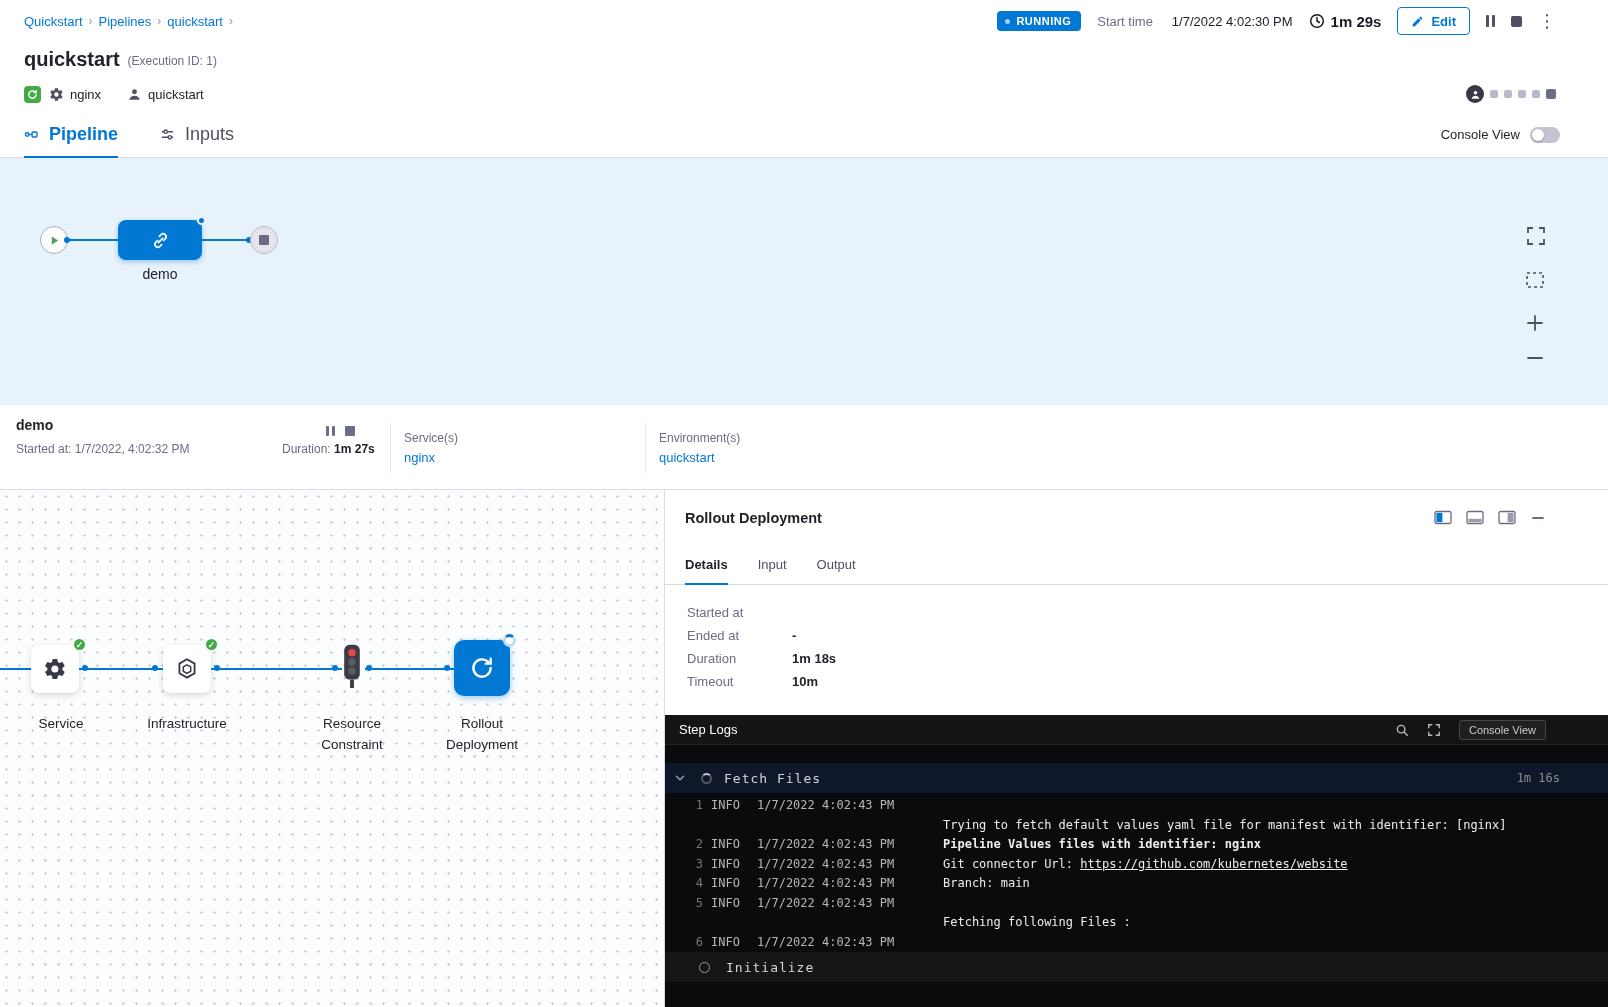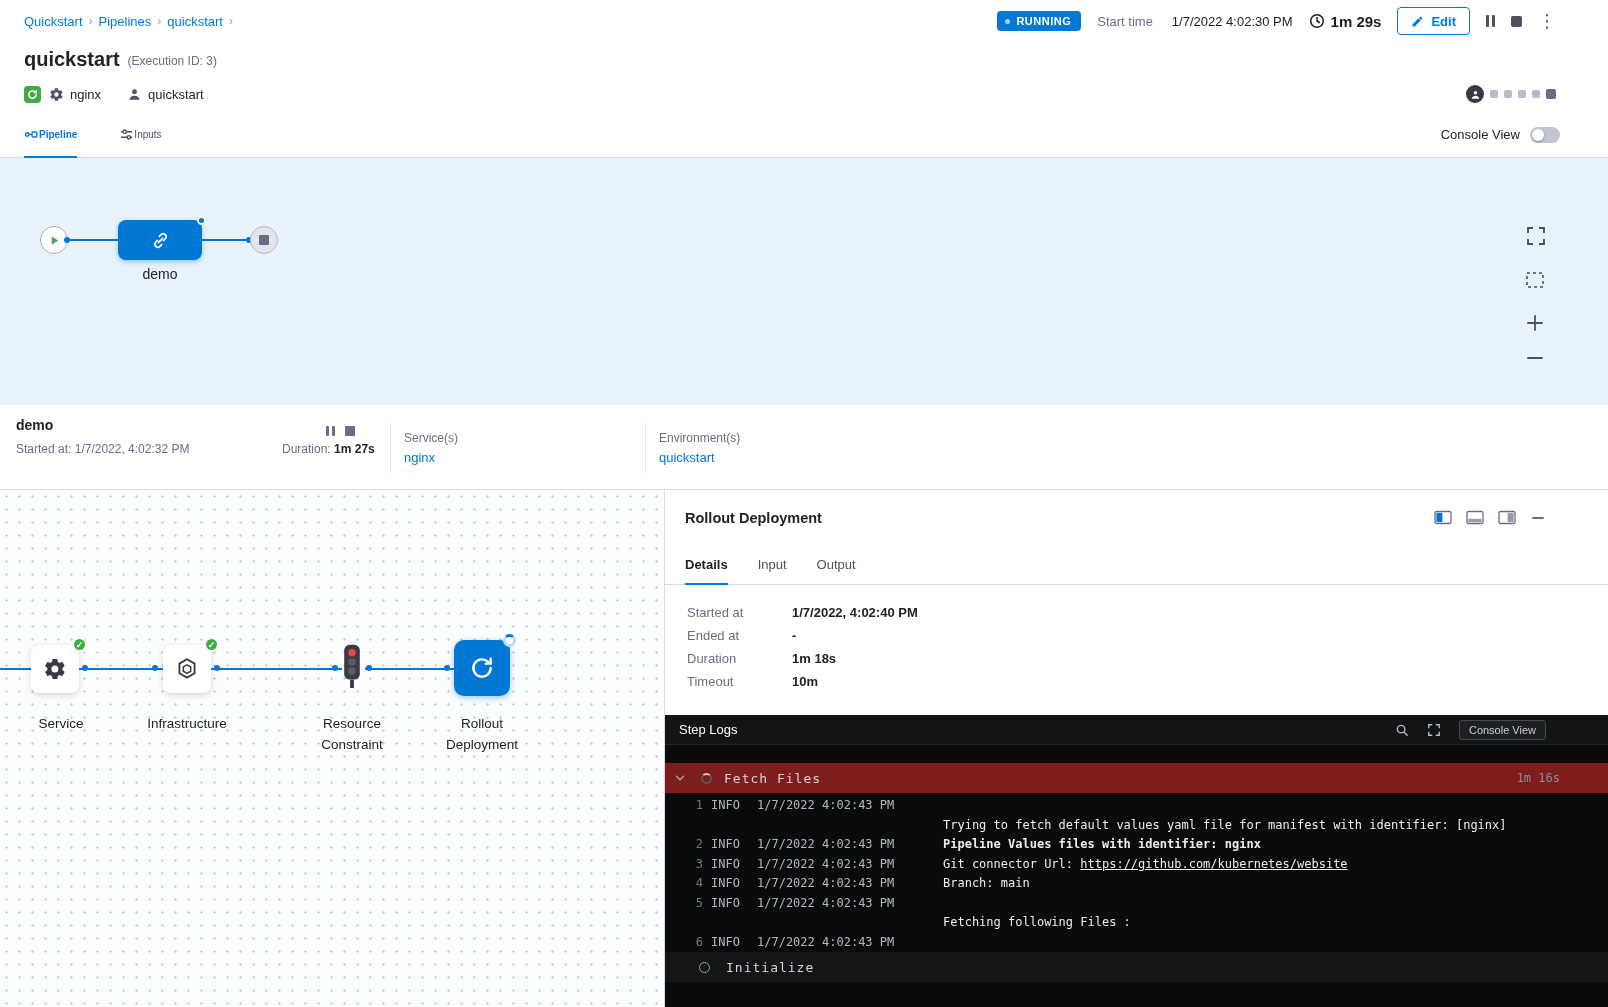--- a/index.html
+++ b/index.html
@@ -39,21 +39,21 @@
   .metabar { height:36px; display:flex; align-items:center; gap:8px; padding:0 52px 0 24px; }
   .meta-item { display:flex; align-items:center; gap:6px; font-size:13px; color:#22222a; margin-right:18px; }
   .cd-icon { width:17px; height:17px; border-radius:4px; background:#42ab45; display:flex; align-items:center; justify-content:center; }
   .avatars { margin-left:auto; display:flex; align-items:center; gap:6px; }
   .avatar-circle { width:18px; height:18px; border-radius:50%; background:#383946; display:flex; align-items:center; justify-content:center; }
   .mini-sq { width:8px; height:8px; border-radius:2px; background:#b8b9c9; }
   .mini-sq.dark { width:10px; height:10px; background:#6b6d85; }
 
   
   .tabsrow { height:46px; border-bottom:1px solid #d9dae6; display:flex; align-items:stretch; padding:0 48px 0 24px; }
-  .tab { display:flex; align-items:center; gap:0; font-size:10px; color:#4f5162; margin-right:42px; position:relative; cursor:pointer; }
+  .tab { display:flex; align-items:center; gap:10px; font-size:18px; color:#4f5162; margin-right:42px; position:relative; cursor:pointer; }
   .tab.active { color:#0278d5; font-weight:bold; }
   .tab.active::after { content:""; position:absolute; left:0; right:0; bottom:-1px; height:2px; background:#0278d5; }
   .console-wrap { margin-left:auto; display:flex; align-items:center; gap:10px; font-size:13px; color:#22222a; }
   .toggle { width:30px; height:16px; border-radius:9px; background:#c3c4d1; position:relative; cursor:pointer; }
   .toggle .knob { width:12px; height:12px; border-radius:50%; background:#fff; position:absolute; top:2px; left:2px;
     box-shadow:0 1px 2px rgba(0,0,0,.3); }
 
   
   .graph-area { height:247px; background:#e7f2fa; position:relative; }
   .gnode-start { position:absolute; left:40px; top:68px; width:28px; height:28px; border-radius:50%;
@@ -119,21 +119,21 @@
   .drow .dl { color:#6b6d85; }
   .drow .dv { font-weight:bold; color:#22222a; }
 
   
   .logs { flex:1; background:#0a0b0c; display:flex; flex-direction:column; min-height:0; }
   .logs-header { height:30px; background:#121415; border-bottom:1px solid #232527; display:flex; align-items:center;
     padding:0 62px 0 14px; color:#fff; font-size:13px; }
   .logs-header-icons { margin-left:auto; display:flex; align-items:center; gap:18px; }
   .console-btn { font-size:11px; color:#c9cbcd; background:#1d1f21; border:1px solid #45484a; border-radius:3px;
     padding:3px 9px; cursor:pointer; font-family:"Liberation Sans", sans-serif; }
-  .log-section { height:30px; margin-top:18px; background:#7f1d1d; display:flex; align-items:center;
+  .log-section { height:30px; margin-top:18px; background:#0f172a; display:flex; align-items:center;
     padding:0 48px 0 8px; cursor:pointer; }
   .log-section .sec-name { font-family:"DejaVu Sans Mono", monospace; font-size:13px; color:#d4d6d8; margin-left:12px; letter-spacing:1px; }
   .log-section .sec-dur { margin-left:auto; font-family:"DejaVu Sans Mono", monospace; font-size:12px; color:#8b8e90; }
   .log-section .spinner { width:11px; height:11px; border-radius:50%; border:2px solid #54575a; border-top-color:#c9cbcd;
     margin-left:14px; animation:spin 1s linear infinite; }
   .init-section { height:30px; background:#141617; display:flex; align-items:center; padding:0 48px 0 8px; cursor:pointer; }
   .init-section .ring { width:11px; height:11px; border-radius:50%; border:1.5px solid #9a9da0; margin-left:26px; }
   .init-section .sec-name { font-family:"DejaVu Sans Mono", monospace; font-size:13px; color:#d4d6d8; margin-left:16px; letter-spacing:1px; }
   .log-body { padding-top:3px; }
   .log-row { display:flex; height:19.5px; line-height:19.5px; font-family:"DejaVu Sans Mono", monospace; font-size:12px; white-space:pre; }
@@ -190,21 +190,21 @@
         </span>
       <span class="icon-btn">
           <span class="sq"></span>
         </span>
       <span class="icon-btn kebab">⋮</span>
     </div>
   </header>
 
   <div class="titlebar">
     <span class="page-title">quickstart</span>
-    <span class="exec-id">(Execution ID: 3)</span>
+    <span class="exec-id">(Execution ID: 1)</span>
   </div>
 
   <div class="metabar">
     <span class="cd-icon">
       <svg width="11" height="11" viewBox="0 0 24 24" fill="none" stroke="#fff" stroke-width="3" stroke-linecap="round">
           <path d="M20 12a8 8 0 11-2.3-5.6"></path>
           <path d="M20 3.5V8h-4.5"></path>
         </svg>
     </span>
     <span class="meta-item">
@@ -436,21 +436,20 @@
 
       <div class="ptabs">
         <span class="ptab active">Details</span>
         <span class="ptab">Input</span>
         <span class="ptab">Output</span>
       </div>
 
       <div class="details-body">
         <div class="drow">
           <span class="dl">Started at</span>
-          <span class="dv">1/7/2022, 4:02:40 PM</span>
         </div>
         <div class="drow">
           <span class="dl">Ended at</span>
           <span class="dv">-</span>
         </div>
         <div class="drow">
           <span class="dl">Duration</span>
           <span class="dv">1m 18s</span>
         </div>
         <div class="drow">

